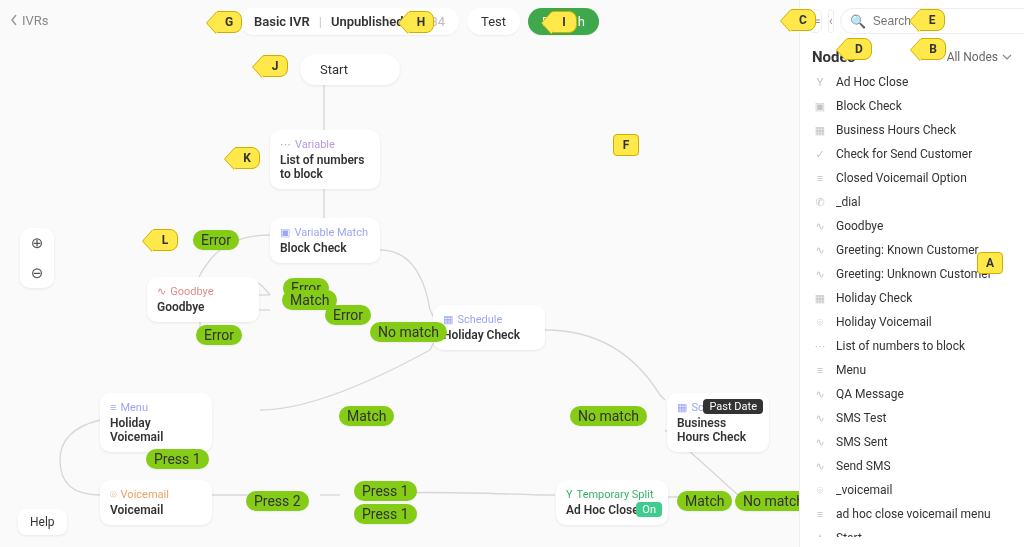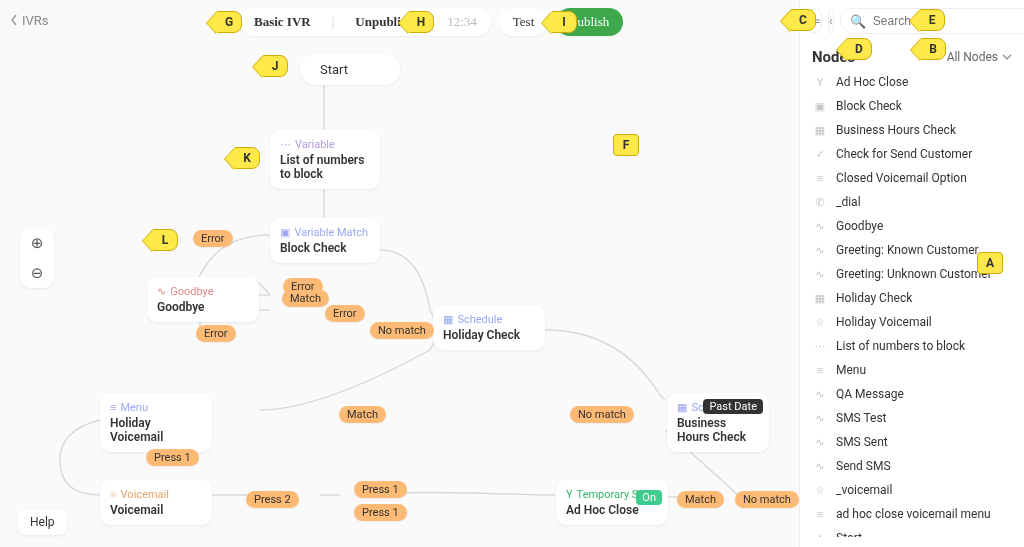--- a/index.html
+++ b/index.html
@@ -2,42 +2,42 @@
 <html><head>
 <meta charset="utf-8">
 <style>
 * { box-sizing: border-box; margin: 0; padding: 0; }
 body { font-family: -apple-system, BlinkMacSystemFont, "Segoe UI", Roboto, sans-serif; background: #fafafa; width: 1024px; height: 547px; overflow: hidden; position: relative; font-size: 13px; color: #333; }
 
 .topbar { position: absolute; top: 0; left: 0; right: 0; height: 40px; display: flex; align-items: center; padding: 0 10px; z-index: 20; }
 .back-link { color: #888; font-size: 13px; display: flex; align-items: center; gap: 4px; cursor: pointer; }
 .back-link svg { width: 8px; height: 12px; }
 
-.pill { background: #fff; border-radius: 999px; padding: 6px 14px; display: inline-flex; align-items: center; gap: 18px; box-shadow: 0 1px 2px rgba(0,0,0,.06); font-size: 13px; font-family: Liberation Serif, serif; }
+.pill { background: #fff; border-radius: 999px; padding: 6px 14px; display: inline-flex; align-items: center; gap: 6px; box-shadow: 0 1px 2px rgba(0,0,0,.06); font-size: 13px; }
 .pill.green { background: #3fa84c; color: #fff; }
 .pill-group { position: absolute; top: 8px; display: flex; align-items: center; gap: 8px; }
 .center-group { left: 240px; }
 .name-pill { font-weight: 600; }
 .name-pill .sep { color: #ccc; font-weight: 400; margin: 0 3px; }
 .name-pill .status { font-weight: 600; }
 .name-pill .ts { color: #bbb; font-weight: 400; margin-left: 3px; }
 
 .node { position: absolute; background: #fff; border-radius: 10px; box-shadow: 0 1px 3px rgba(0,0,0,.08); padding: 8px 10px; min-width: 100px; }
 .node .type { font-size: 11px; color: #b59be0; display: flex; align-items: center; gap: 4px; }
 .node .type.blue { color: #9aa7f2; }
 .node .type.red { color: #e48a8a; }
 .node .type.orange { color: #e6a265; }
 .node .type.green { color: #36b368; }
 .node .title { font-weight: 600; font-size: 12px; margin-top: 2px; }
 .node.start { border-radius: 999px; padding: 8px 20px; }
 
 .badge { position: absolute; background: #333; color: #fff; font-size: 11px; border-radius: 4px; padding: 1px 6px; }
 .badge.on { background: #3fcc8e; }
 
-.edge-label { position: absolute; background: #fdba74; border-radius: 999px; padding: 2px 8px; font-size: 11px; box-shadow: 0 1px 2px rgba(0,0,0,.06); white-space: nowrap; }
+.edge-label { position: absolute; background: #84cc16; border-radius: 999px; padding: 2px 8px; font-size: 14px; box-shadow: 0 1px 2px rgba(0,0,0,.06); white-space: nowrap; }
 
 .svg-edges { position: absolute; inset: 0; width: 100%; height: 100%; pointer-events: none; z-index: 0; }
 .svg-edges path, .svg-edges line { stroke: #d7d7d7; stroke-width: 1.3; fill: none; }
 
 .zoom-ctrl { position: absolute; left: 20px; top: 228px; background: #fff; border-radius: 10px; box-shadow: 0 1px 3px rgba(0,0,0,.08); display: flex; flex-direction: column; overflow: hidden; z-index: 10; }
 .zoom-ctrl div { width: 34px; height: 30px; display: flex; align-items: center; justify-content: center; font-size: 15px; cursor: pointer; color: #555; }
 
 .help-btn { position: absolute; left: 18px; bottom: 12px; background: #fff; border-radius: 8px; padding: 6px 12px; font-size: 12px; box-shadow: 0 1px 3px rgba(0,0,0,.08); cursor: pointer; z-index: 10; }
 
 .sidebar { position: absolute; top: 0; right: 0; width: 225px; height: 547px; background: #fff; border-left: 1px solid #eee; z-index: 15; }
@@ -153,21 +153,21 @@
 <div class="node" style="left:667px;top:393px;width:102px">
   <span class="badge" style="right:6px;top:6px">Past Date</span>
   <div class="type blue">
       <span>▦</span>
       <span>Schedule</span>
     </div>
   <div class="title">Business Hours Check</div>
 </div>
 
 <div class="node" style="left:556px;top:480px;width:112px">
-  <span class="badge on" style="right:6px;top:10px">On</span>
+  <span class="badge on" style="right:6px;top:22px">On</span>
   <div class="type green">
       <span>Y</span>
       <span>Temporary Split</span>
     </div>
   <div class="title">Ad Hoc Close</div>
 </div>
 
 <div class="node" style="left:100px;top:480px;width:112px">
   <div class="type orange">
       <span>⌾</span>

